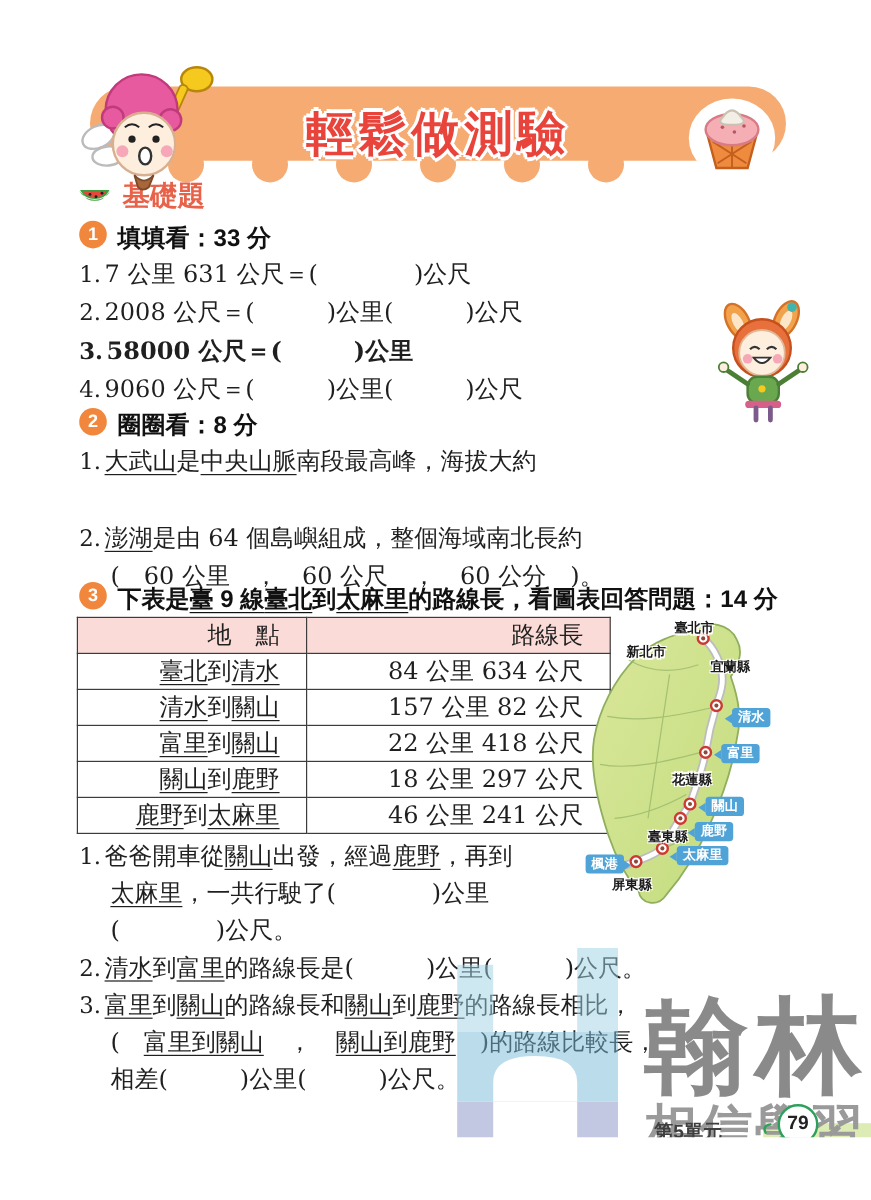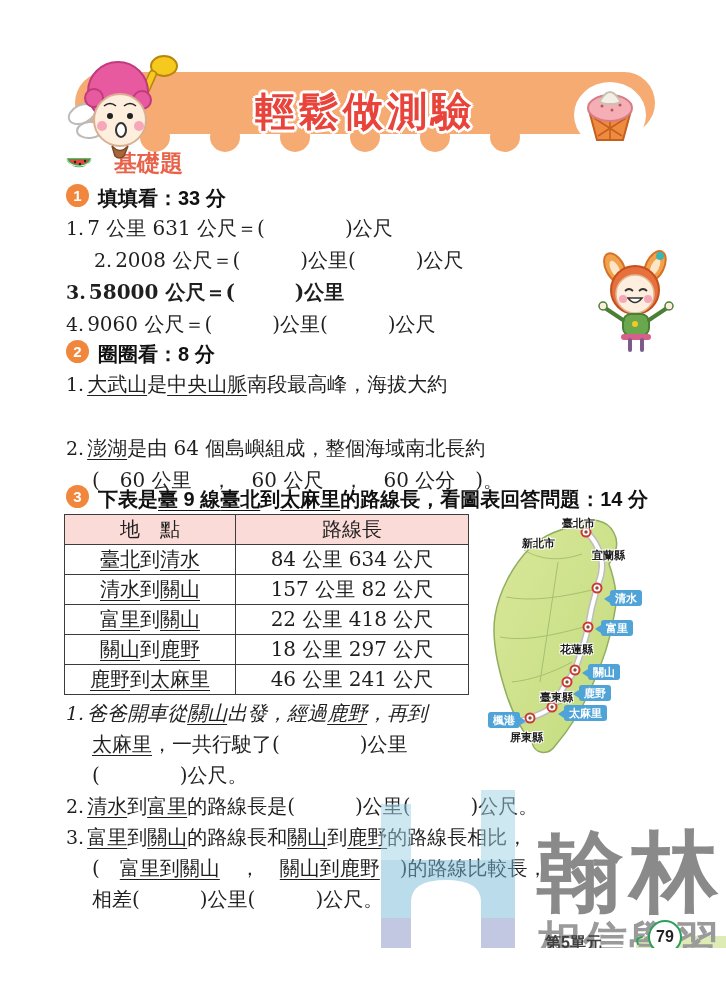--- a/index.html
+++ b/index.html
@@ -10,37 +10,37 @@
   
   .banner{left:75px;top:72px;width:580px;height:62px;background:#f6ab72;border-radius:42px;z-index:1;}
   .bump{width:30px;height:30px;border-radius:50%;background:#f6ab72;z-index:1;}
   .banner-title{left:75px;top:84px;width:580px;text-align:center;z-index:2;
     font-family:"Liberation Sans",sans-serif;font-weight:900;font-size:40px;letter-spacing:4px;color:#e8443b;
     text-shadow:-2px -2px 0 #fff,2px -2px 0 #fff,-2px 2px 0 #fff,2px 2px 0 #fff,0 -3px 0 #fff,0 3px 0 #fff,-3px 0 0 #fff,3px 0 0 #fff;}
   .girl{left:60px;top:52px;z-index:3;}
   .icecream{left:572px;top:80px;z-index:3;}
 
   
-  .cat-row{left:64px;top:148px;z-index:2;display:flex;align-items:center;gap:20px;}
+  .cat-row{left:64px;top:148px;z-index:2;display:flex;align-items:center;gap:8px;}
   .cat-label{font-family:"Liberation Sans",sans-serif;font-weight:bold;font-size:23px;color:#e8624a;}
 
   
   .badge{width:23px;height:23px;border-radius:50%;background:#f0873c;color:#fff;text-align:center;
     line-height:23px;font-size:15px;font-weight:bold;font-family:"Liberation Sans",sans-serif;z-index:2;}
   .sec-title{font-family:"Liberation Sans",sans-serif;font-weight:bold;font-size:20px;color:#111;z-index:2;}
 
   
   .line{font-size:20px;white-space:nowrap;z-index:2;}
   .num{font-size:19px;padding-right:3px;}
   .u{text-decoration:underline;text-underline-offset:4px;text-decoration-thickness:1px;}
 
   
   .q-table{left:64px;top:514px;border-collapse:collapse;z-index:2;}
   .q-table td,.q-table th{border:1.6px solid #3c3c3c;font-size:20px;font-weight:normal;
-    text-align:center;height:29px;padding:0 12px;background:#fff;}
+    text-align:right;height:29px;padding:0 22px;background:#fff;}
   .q-table th{background:#fadbd7;}
   .col-place{width:146px;}
   .col-len{width:208px;}
 
   
   .map{left:462px;top:500px;width:262px;height:266px;z-index:2;}
   .county{position:absolute;font-family:"Liberation Sans",sans-serif;font-weight:bold;font-size:11px;color:#1b1b1b;
     text-shadow:-1px -1px 0 #fff,1px -1px 0 #fff,-1px 1px 0 #fff,1px 1px 0 #fff;white-space:nowrap;}
   .tag{position:absolute;background:#4fa3d6;color:#fff;font-family:"Liberation Sans",sans-serif;
     font-weight:bold;font-size:11px;line-height:16px;padding:0 5px;border-radius:3px;white-space:nowrap;}
@@ -112,21 +112,21 @@
       <circle cx="11" cy="11" r="1.2" fill="#222"></circle>
         <circle cx="16" cy="13" r="1.2" fill="#222"></circle>
         <circle cx="21" cy="10" r="1.2" fill="#222"></circle>
     </svg>
     <span class="cat-label">基礎題</span>
   </div>
 
   <div class="abs badge" style="left:66px;top:184px;">1</div>
   <div class="abs sec-title" style="left:98px;top:185px;">填填看：33 分</div>
   <div class="abs line" style="left:66px;top:215px;"><span class="num">1.</span><span>7 公里 631 公尺＝(　　　　)公尺</span></div>
-  <div class="abs line" style="left:66px;top:247px;margin-left:28px;"><span class="num">2.</span><span>2008 公尺＝(　　　)公里(　　　)公尺</span></div>
+  <div class="abs line" style="left:66px;top:247px;"><span class="num">2.</span><span>2008 公尺＝(　　　)公里(　　　)公尺</span></div>
   <div class="abs line" style="left:66px;top:279px;font-weight:bold;"><span class="num">3.</span><span>58000 公尺＝(　　　)公里</span></div>
   <div class="abs line" style="left:66px;top:311px;"><span class="num">4.</span><span>9060 公尺＝(　　　)公里(　　　)公尺</span></div>
 
   <svg class="abs" style="left:585px;top:248px;z-index:2;" width="112" height="112" viewBox="0 0 112 112">
     <ellipse cx="30" cy="20" rx="9" ry="16" fill="#f2a24b" stroke="#d4722a" stroke-width="2" transform="rotate(-28 30 20)"></ellipse>
     <ellipse cx="70" cy="18" rx="9" ry="16" fill="#f2a24b" stroke="#d4722a" stroke-width="2" transform="rotate(26 70 18)"></ellipse>
     <ellipse cx="30" cy="21" rx="4" ry="9" fill="#fde6c8" transform="rotate(-28 30 21)"></ellipse>
     <ellipse cx="70" cy="19" rx="4" ry="9" fill="#fde6c8" transform="rotate(26 70 19)"></ellipse>
     <circle cx="75" cy="8" r="4" fill="#3fb5ad"></circle>
     <circle cx="50" cy="42" r="24" fill="#e8703c" stroke="#c4501e" stroke-width="2"></circle>
@@ -239,21 +239,21 @@
     <div class="county" style="left:78px;top:190px;">臺東縣</div>
     <div class="county" style="left:48px;top:230px;">屏東縣</div>
     <div class="tag pl" style="left:148px;top:90px;">清水</div>
     <div class="tag pl" style="left:139px;top:120px;">富里</div>
     <div class="tag pl" style="left:126px;top:164px;">關山</div>
     <div class="tag pl" style="left:117px;top:185px;">鹿野</div>
     <div class="tag pl" style="left:102px;top:205px;">太麻里</div>
     <div class="tag pr" style="left:26px;top:212px;">楓港</div>
   </div>
 
-  <div class="abs line" style="left:66px;top:700px;font-style:italic;"><span class="num">1.</span><span><span>爸爸開車從</span><span class="u">關山</span><span>出發，經過</span><span class="u">鹿野</span><span>，再到</span></span></div>
+  <div class="abs line" style="left:66px;top:700px;"><span class="num">1.</span><span><span>爸爸開車從</span><span class="u">關山</span><span>出發，經過</span><span class="u">鹿野</span><span>，再到</span></span></div>
   <div class="abs line" style="left:92px;top:731px;"><span class="u">太麻里</span><span>，一共行駛了(　　　　)公里</span></div>
   <div class="abs line" style="left:92px;top:762px;"><span>(　　　　)公尺。</span></div>
   <div class="abs line" style="left:66px;top:793px;"><span class="num">2.</span><span><span class="u">清水</span><span>到</span><span class="u">富里</span><span>的路線長是(　　　)公里(　　　)公尺。</span></span></div>
   <div class="abs line" style="left:66px;top:824px;"><span class="num">3.</span><span><span class="u">富里</span><span>到</span><span class="u">關山</span><span>的路線長和</span><span class="u">關山</span><span>到</span><span class="u">鹿野</span><span>的路線長相比，</span></span></div>
   <div class="abs line" style="left:92px;top:855px;"><span>(　</span><span class="u">富里到關山</span><span>　，　</span><span class="u">關山到鹿野</span><span>　)的路線比較長，</span></div>
   <div class="abs line" style="left:92px;top:886px;"><span>相差(　　　)公里(　　　)公尺。</span></div>
 
   <div class="abs wm-logo">翰林</div>
   <div class="abs wm-highlight"></div>
   <div class="abs wm-slogan">相信學習</div>

